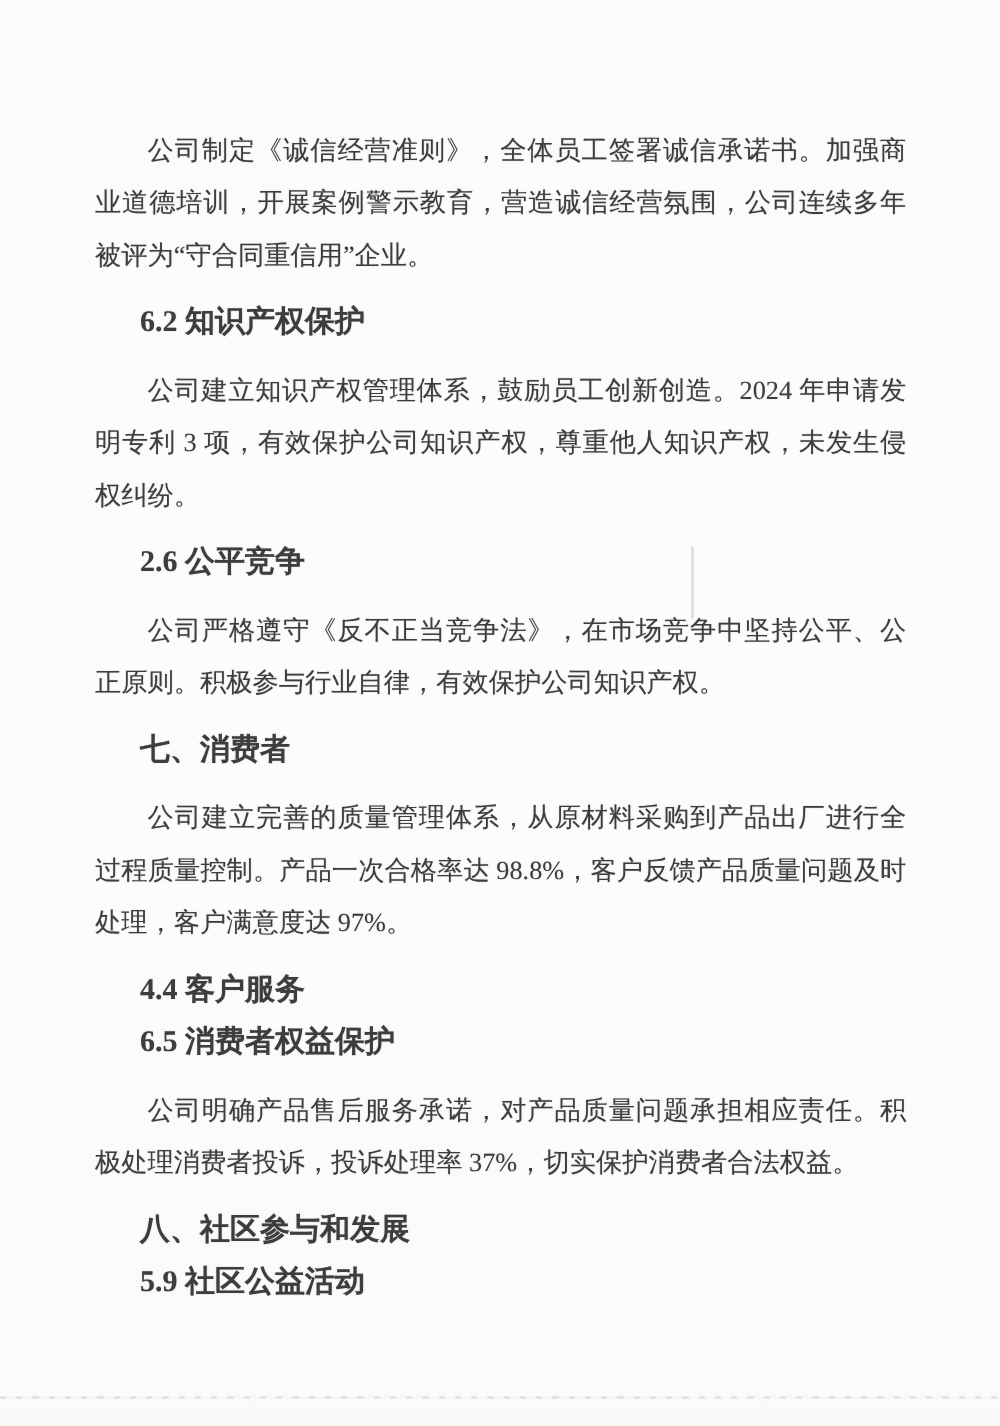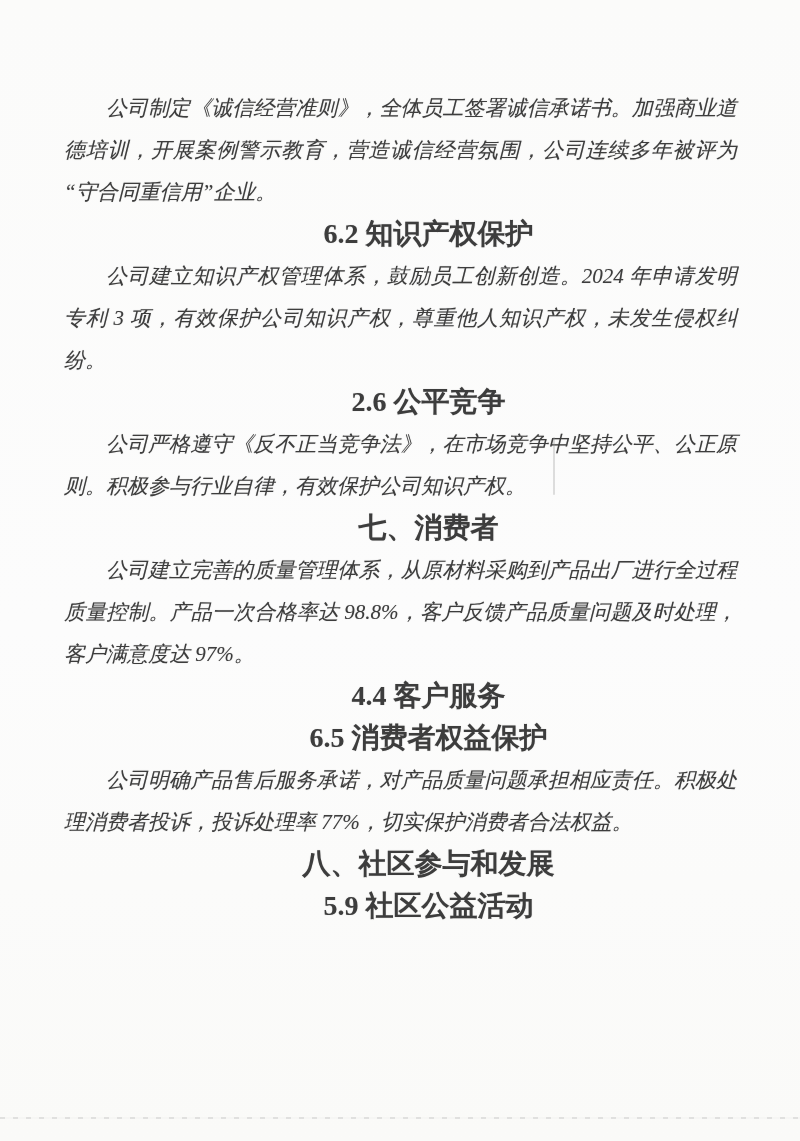--- a/index.html
+++ b/index.html
@@ -20,31 +20,30 @@
     top: 87px;
     left: 64px;
     width: 673px;
     font-size: 21px;
     line-height: 42px;
     color: #3d3d3d;
     text-align: justify;
     text-shadow: 0 0 1px rgba(70,70,70,0.35);
   }
   .para {
-    margin: 0;
+    margin: 12px;
     text-indent: 2em;
-    font-style: italic;
   }
   .head {
     margin: 0;
-    font-size: 28px;
+    font-size: 24px;
     line-height: 42px;
     font-weight: 700;
     text-indent: 2em;
-    text-align: center;
+    text-align: left;
   }
   .scan-mark-vertical {
     position: absolute;
     left: 553px;
     top: 437px;
     width: 2px;
     height: 58px;
     background: rgba(150,150,150,0.30);
     border-radius: 1px;
   }
@@ -66,20 +65,20 @@
   <article class="doc">
     <p class="para">公司制定《诚信经营准则》，全体员工签署诚信承诺书。加强商业道德培训，开展案例警示教育，营造诚信经营氛围，公司连续多年被评为“守合同重信用”企业。</p>
     <h3 class="head">6.2 知识产权保护</h3>
     <p class="para">公司建立知识产权管理体系，鼓励员工创新创造。2024 年申请发明专利 3 项，有效保护公司知识产权，尊重他人知识产权，未发生侵权纠纷。</p>
     <h3 class="head">2.6 公平竞争</h3>
     <p class="para">公司严格遵守《反不正当竞争法》，在市场竞争中坚持公平、公正原则。积极参与行业自律，有效保护公司知识产权。</p>
     <h2 class="head">七、消费者</h2>
     <p class="para">公司建立完善的质量管理体系，从原材料采购到产品出厂进行全过程质量控制。产品一次合格率达 98.8%，客户反馈产品质量问题及时处理，客户满意度达 97%。</p>
     <h3 class="head">4.4 客户服务</h3>
     <h3 class="head">6.5 消费者权益保护</h3>
-    <p class="para">公司明确产品售后服务承诺，对产品质量问题承担相应责任。积极处理消费者投诉，投诉处理率 77%，切实保护消费者合法权益。</p>
+    <p class="para">公司明确产品售后服务承诺，对产品质量问题承担相应责任。积极处理消费者投诉，投诉处理率 37%，切实保护消费者合法权益。</p>
     <h2 class="head">八、社区参与和发展</h2>
     <h3 class="head">5.9 社区公益活动</h3>
   </article>
 
   <div class="scan-mark-vertical"></div>
   <div class="scan-line-bottom"></div>
 </div>
 
 </body></html>

